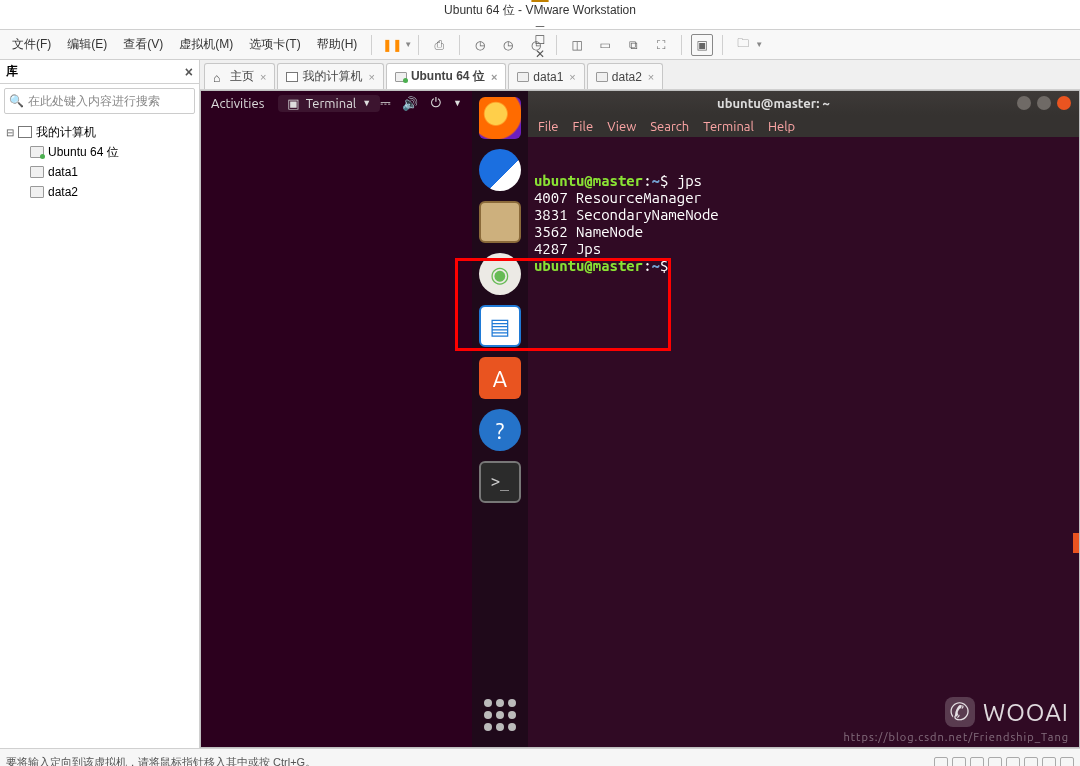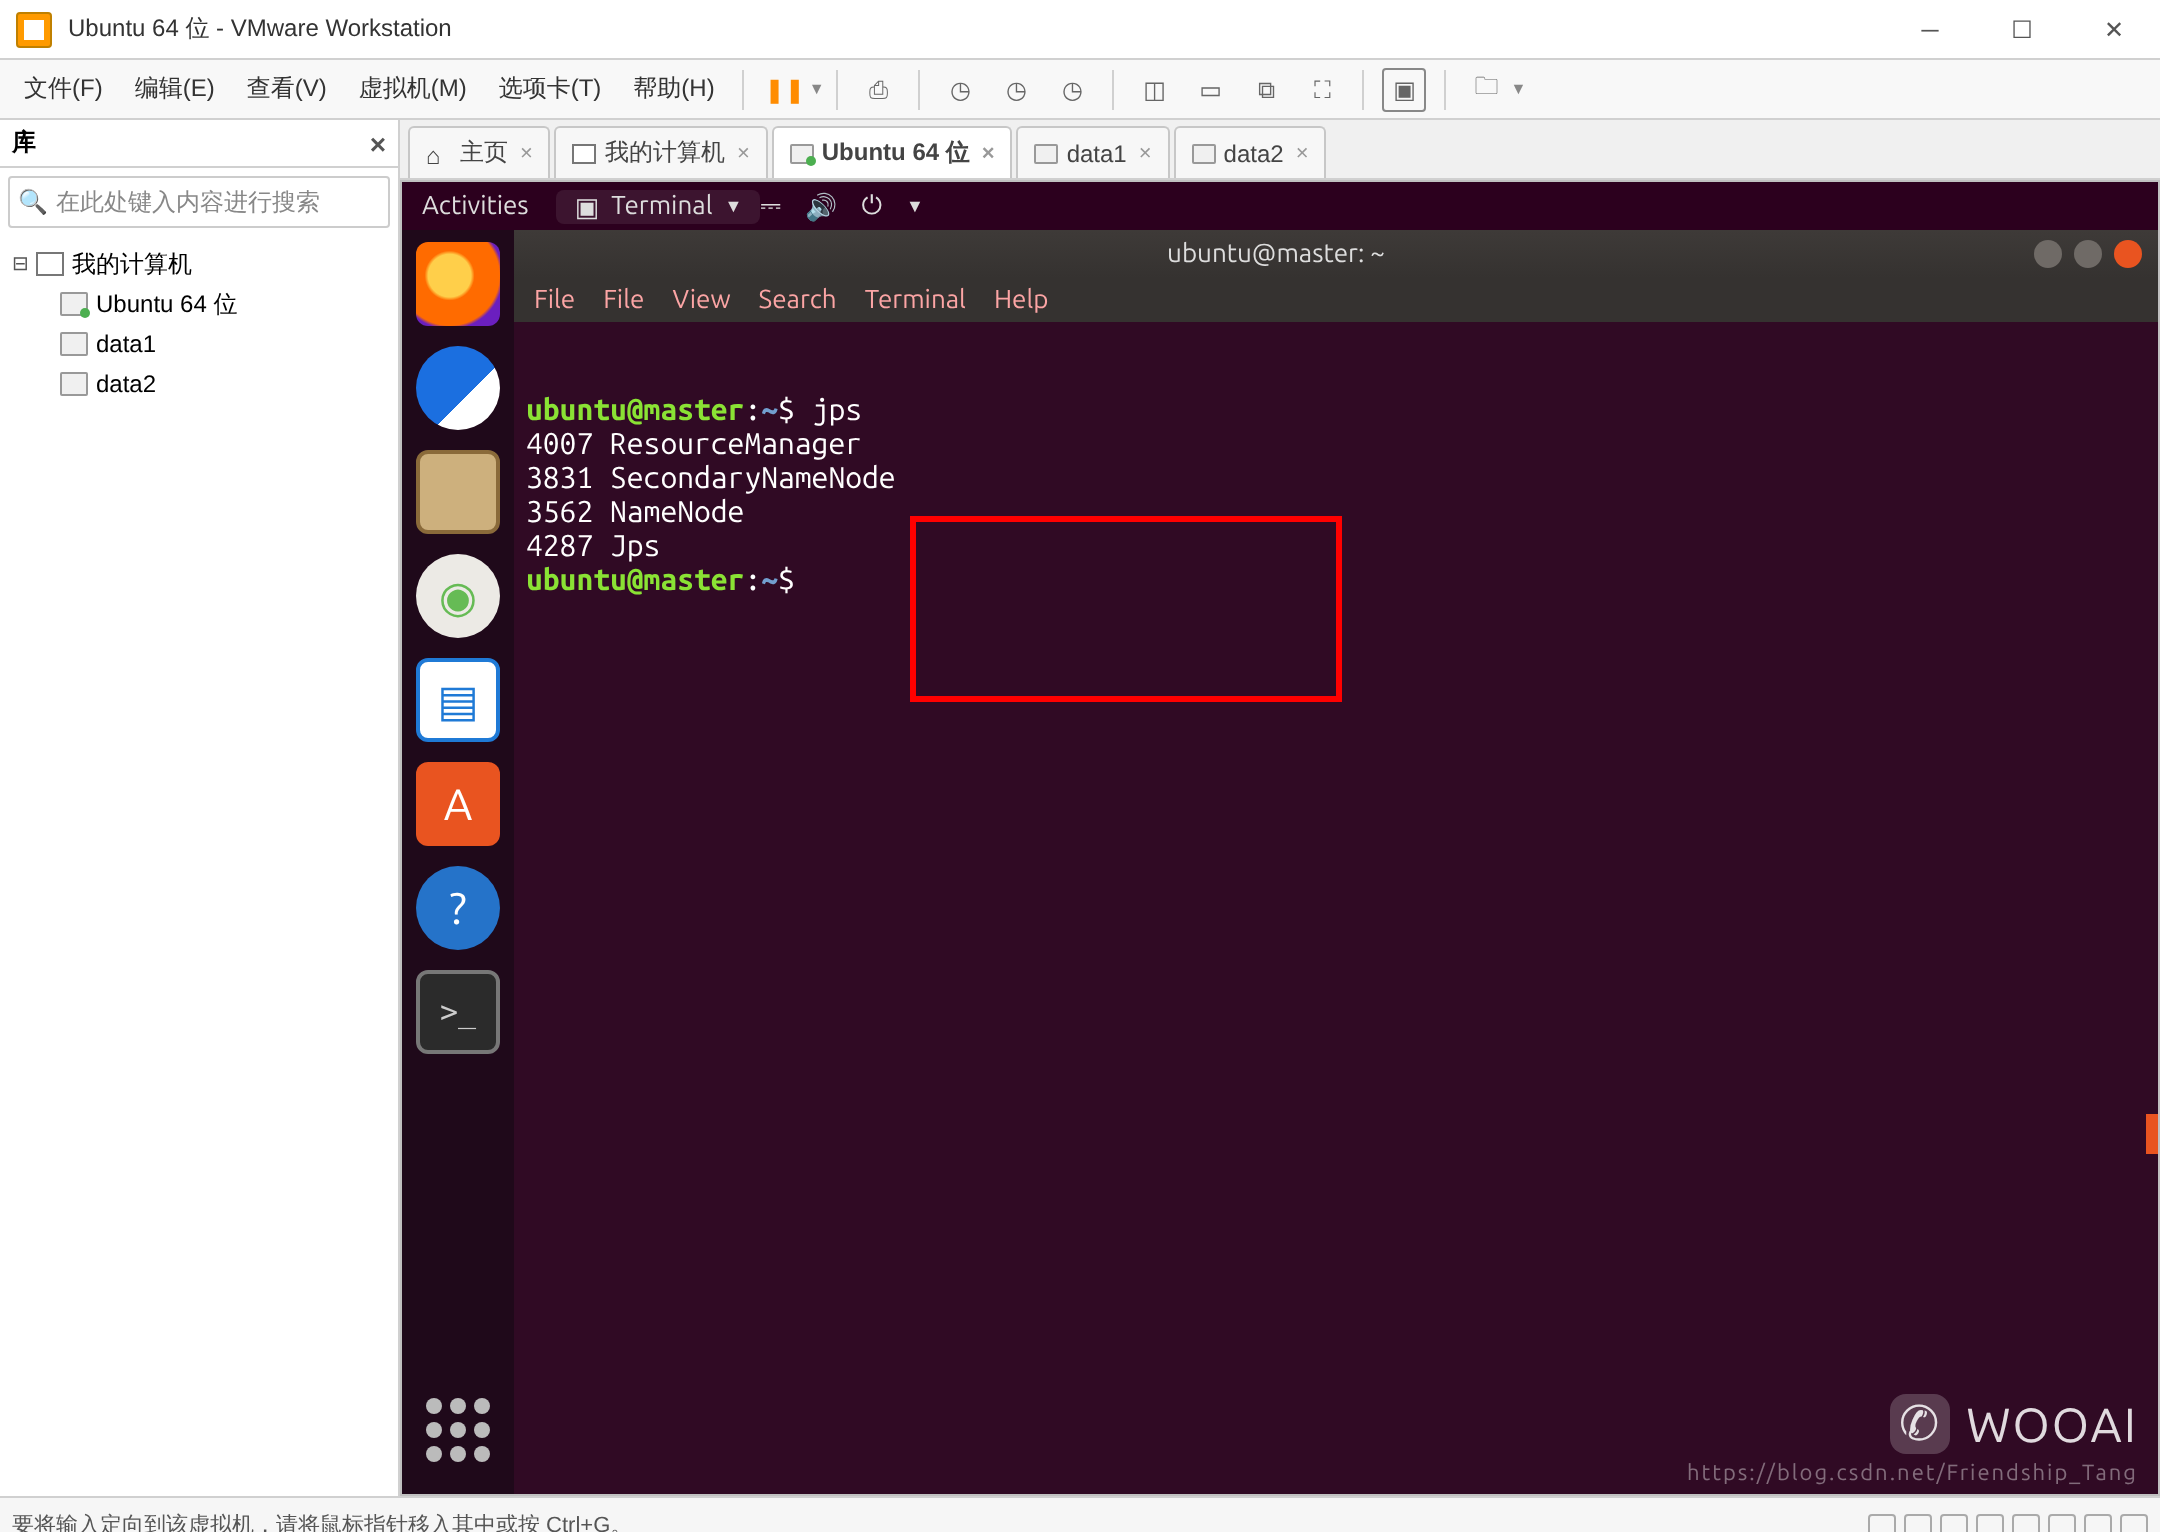--- a/index.html
+++ b/index.html
@@ -1,18 +1,18 @@
 <!DOCTYPE html>
 <html><head>
 <meta charset="utf-8">
 <style>
   * { box-sizing: border-box; margin: 0; padding: 0; }
   html, body { width: 1080px; height: 766px; font-family: "Segoe UI", Tahoma, sans-serif; font-size: 12px; background: #fff; overflow: hidden; }
   
-  .titlebar { display: flex; align-items: center; height: 30px; border-bottom: 1px solid #d0d0d0; background: #fff; }
+  .titlebar { display: flex; align-items: center; height: 30px; border-bottom: 1px solid #d0d0d0; background: #fff; flex-direction: column; }
   .titlebar .app-icon { width: 18px; height: 18px; margin: 0 8px; background: #ff9a00; border: 1px solid #c08000; border-radius: 2px; position: relative; }
   .titlebar .app-icon::after { content: ""; position: absolute; inset: 3px; background: #fff; }
   .titlebar .title { flex: 1; color: #333; }
   .titlebar .winbtn { width: 46px; height: 30px; display: flex; align-items: center; justify-content: center; color: #555; }
   
   .menubar { display: flex; align-items: center; height: 30px; border-bottom: 1px solid #d0d0d0; background: #f8f8f8; padding: 0 4px; }
   .menubar .menu-item { padding: 4px 8px; color: #333; cursor: default; }
   .menubar .sep { width: 1px; height: 20px; background: #d0d0d0; margin: 0 6px; }
   .menubar .tb-btn { width: 22px; height: 22px; margin: 0 3px; display: flex; align-items: center; justify-content: center; color: #666; border-radius: 2px; }
   .menubar .tb-btn.pause { color: #ff8c00; }
@@ -34,21 +34,21 @@
   
   .main { flex: 1; display: flex; flex-direction: column; background: #fff; position: relative; }
   .tabs { display: flex; align-items: flex-end; height: 30px; background: #f0f0f0; border-bottom: 1px solid #d0d0d0; padding-left: 4px; }
   .tab { display: flex; align-items: center; height: 26px; padding: 0 8px; margin-right: 2px; background: #f7f7f7; border: 1px solid #c7c7c7; border-bottom: none; border-radius: 3px 3px 0 0; font-size: 12px; color: #444; cursor: default; }
   .tab .tab-close { margin-left: 6px; color: #999; font-size: 11px; }
   .tab.active { background: #fff; font-weight: bold; }
   .tab .ico { width: 12px; height: 12px; margin-right: 5px; display: inline-block; }
   
   .vmview { flex: 1; background: #fff; border: 1px solid #c0c0c0; margin: 0; position: relative; }
   
-  .ubuntu { position: absolute; inset: 0; display: flex; flex-direction: column; background: #2c001e; font-family: "Ubuntu", sans-serif; }
+  .ubuntu { position: absolute; inset: 0; display: flex; flex-direction: row; background: #2c001e; font-family: "Ubuntu", sans-serif; }
   .gnome-top { height: 24px; background: #2c001e; color: #ddd; display: flex; align-items: center; padding: 0 10px; font-size: 13px; }
   .gnome-top .gt-left { display: flex; gap: 14px; align-items: center; }
   .gnome-top .gt-app { background: rgba(255,255,255,0.08); border-radius: 4px; padding: 1px 9px; display: flex; align-items: center; gap: 6px; }
   .gnome-top .gt-center { flex: 1; text-align: center; }
   .gnome-top .gt-center .dot { display:inline-block; width:6px; height:6px; background:#ccc; border-radius:50%; margin-left:4px; vertical-align:middle; }
   .gnome-top .gt-right { display:flex; gap:12px; align-items:center; }
   .gnome-body { flex:1; display:flex; }
   .dock { width: 56px; background: rgba(30,10,25,0.9); display: flex; flex-direction: column; align-items: center; padding-top: 6px; gap: 10px; }
   .dock .dock-item { width: 42px; height: 42px; border-radius: 6px; display:flex; align-items:center; justify-content:center; font-size:22px; color:#fff; }
   .dock .firefox { background: radial-gradient(circle at 40% 40%, #ffcf4a 0 30%, #ff6b00 35% 70%, #6b1fbf 75% 100%); }
@@ -58,21 +58,21 @@
   .dock .writer { background:#fff; border:2px solid #1f7ad6; color:#1f7ad6; }
   .dock .software { background:#e95420; }
   .dock .help { background:#2573c9; border-radius:50%; }
   .dock .terminal-icon { background:#2b2b2b; border:2px solid #777; color:#ccc; font-family:monospace; font-size:15px; }
   .dock .apps-grid { margin-top:auto; margin-bottom:12px; width:40px; height:40px; display:grid; grid-template-columns:repeat(3,8px); grid-template-rows:repeat(3,8px); gap:4px; padding:4px; }
   .dock .apps-grid span { background:#bbb; border-radius:50%; }
   
   .term-wrap { flex:1; position:relative; background:#2c001e; }
   .term-win { position:absolute; left:0; top:0; right:0; bottom:0; background:#300a24; }
   .term-titlebar { height:24px; background:linear-gradient(#3e3a38,#353230); display:flex; align-items:center; padding:0 8px; color:#ddd; font-size:13px; }
-  .term-titlebar .ttl { flex:1; text-align:center; font-weight:normal;}
+  .term-titlebar .ttl { flex:1; text-align:center; font-weight:bold;}
   .term-titlebar .wbtn { width:14px; height:14px; border-radius:50%; margin-left:6px; }
   .term-titlebar .min{ background:#6f6a66;}
   .term-titlebar .max{ background:#6f6a66;}
   .term-titlebar .cls{ background:#e95420;}
   .term-menubar { height:22px; background:#353230; color:#fca5a5; display:flex; align-items:center; gap:14px; padding:0 10px; font-size:13px;}
   .term-body { padding:2px 6px 6px; font-family:"Ubuntu Mono", monospace; font-size:15px; line-height:17px; color:#fff; white-space:pre;margin-top:33px;}
   .prompt-user { color:#8ae234; font-weight:bold;}
   .prompt-path { color:#729fcf; font-weight:bold;}
   .highlight-box { border:3px solid #ff0000; position:absolute; left:254px; top:167px; width:216px; height:93px; pointer-events:none; z-index:5;}
   .orange-bar { position:absolute; right:0; top:442px; width:6px; height:20px; background:#e95420;}

